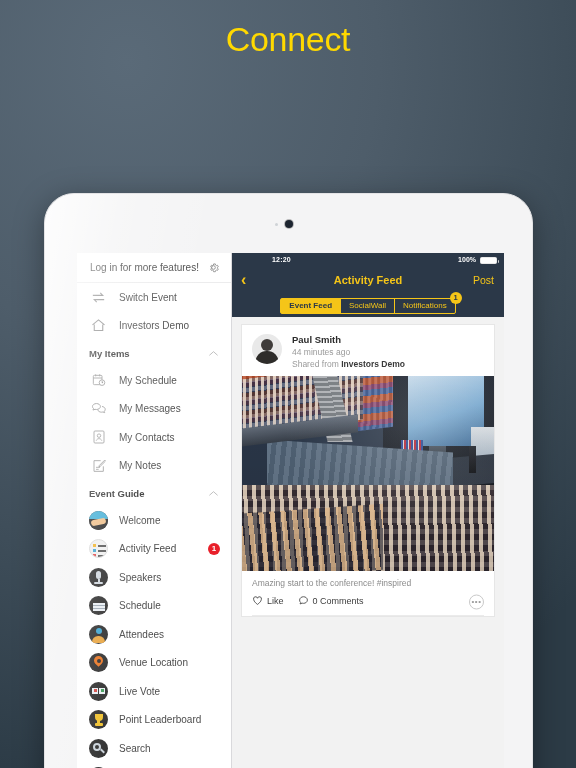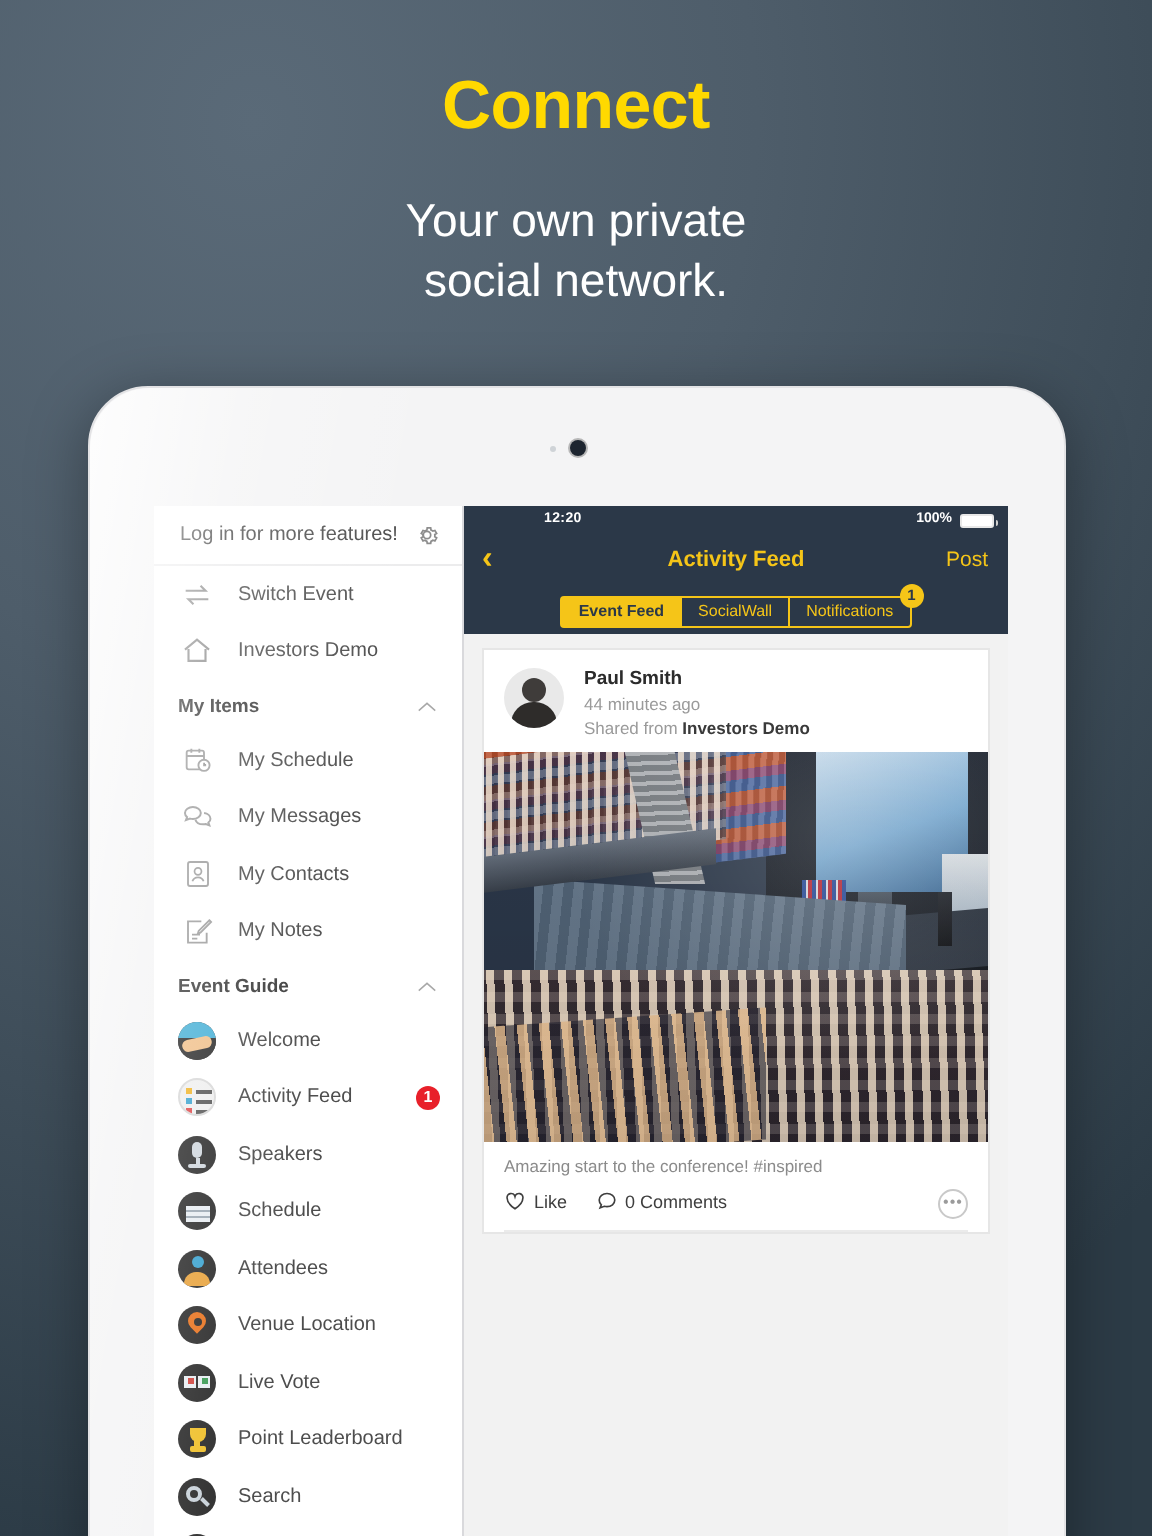--- a/index.html
+++ b/index.html
@@ -10,22 +10,22 @@
     overflow: hidden;
     position: relative;
   }
   .bg {
     position:absolute; inset:0;
     background:
       radial-gradient(ellipse 115% 95% at 22% 8%, #5a6a78 0%, #4e5d6a 38%, #3e4d59 68%, #2c3b46 100%);
   }
   .hero { position:absolute; top:0; left:0; right:0; text-align:center; }
   .hero-title {
-    margin-top:34px;
-    font-size:34px; font-weight:bold; color:#ffd900;
+    margin-top:20px;
+    font-size:34px; font-weight:normal; color:#ffd900;
     letter-spacing:-0.3px;
   }
   .hero-sub {
     margin-top:22px;
     font-size:23px; color:#ffffff; line-height:1.32; font-weight:normal;
   }
 
   
   .tablet {
     position:absolute; left:44px; top:193px; width:489px; height:600px;
@@ -215,24 +215,20 @@
   }
   .divider { height:1px; background:#ebebeb; margin:0 10px; }
 </style>
 </head>
 <body>
 
 <div class="bg"></div>
 
 <div class="hero">
   <div class="hero-title">Connect</div>
-  <div class="hero-sub">
-    <div>Your own private</div>
-    <div>social network.</div>
-  </div>
 </div>
 
 <div class="tablet">
   <div class="sensor"></div>
   <div class="camera"></div>
 
   <div class="screen">
 
     <div class="sidebar">
 

